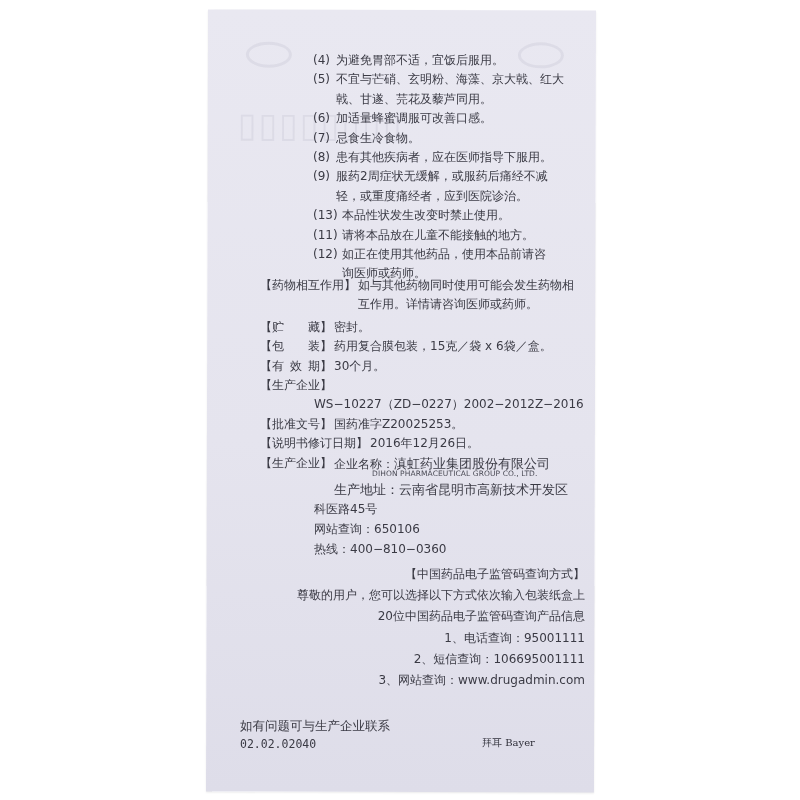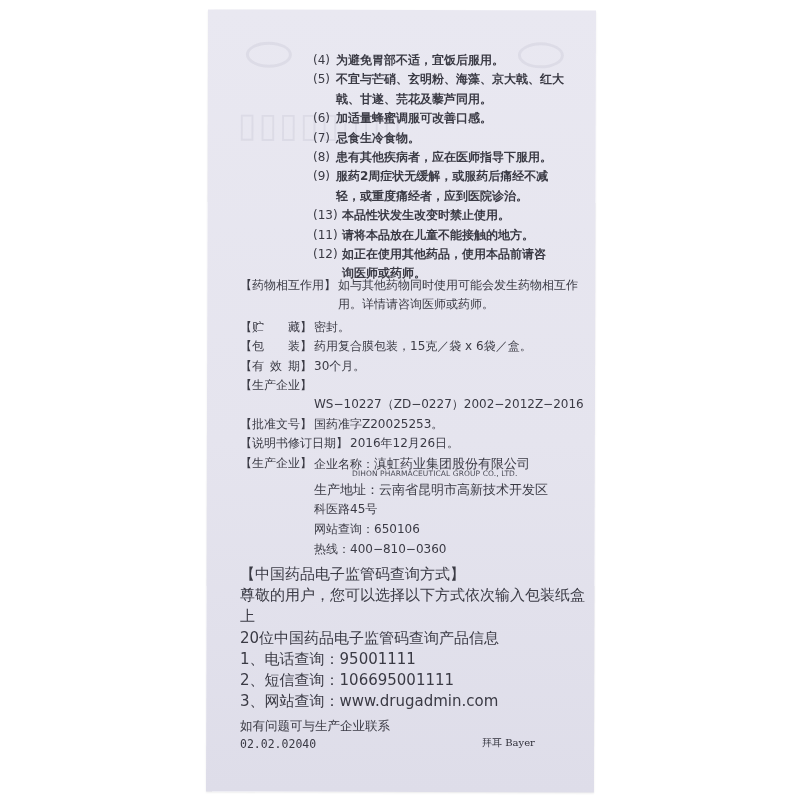--- a/index.html
+++ b/index.html
@@ -40,46 +40,47 @@
     line-height: 19.4px;
   }
   .list {
     position: absolute;
     left: 313px; top: 51px;
     width: 280px;
   }
   .li { display: flex; white-space: nowrap; }
   .li .num { display: inline-block; min-width: 23px; }
   .li.two .num { min-width: 29px; }
-  .li .txt { display: inline-block; white-space: normal; font-weight: bold; }
+  .li .txt { display: inline-block; white-space: normal; }
   .fields {
     position: absolute;
     left: 240px; top: 276px;
     width: 345px;
   }
-  .row { display: flex; }
+  .row { display: flex; margin-left: 20px; }
   .row .lbl { white-space: nowrap; padding-right: 2px; }
   .row .val { white-space: normal; }
   .lbl.j4 { display: inline-flex; justify-content: space-between; width: 97px; }
   .lbl.j3 { display: inline-flex; justify-content: space-between; width: 97px; }
   .indent { padding-left: 74px; }
   .mfr-en {
     font-size: 7.5px;
     line-height: 8px;
     letter-spacing: 0.1px;
     margin-top: -4px;
     margin-left: 38px;
     color: #4a4a55;
   }
   .query {
     position: absolute;
     left: 240px; top: 564px;
     width: 345px;
-    font-size: 15px;
+    font-size: 12px;
     line-height: 21.2px;
+    text-align: right;
   }
   .footer {
     position: absolute;
     left: 240px; top: 717px;
     width: 340px;
     font-size: 12.5px;
     line-height: 18px;
   }
   .code { font-family: "DejaVu Sans Mono", "Liberation Mono", monospace; font-size: 11.5px; }
   .brand {

